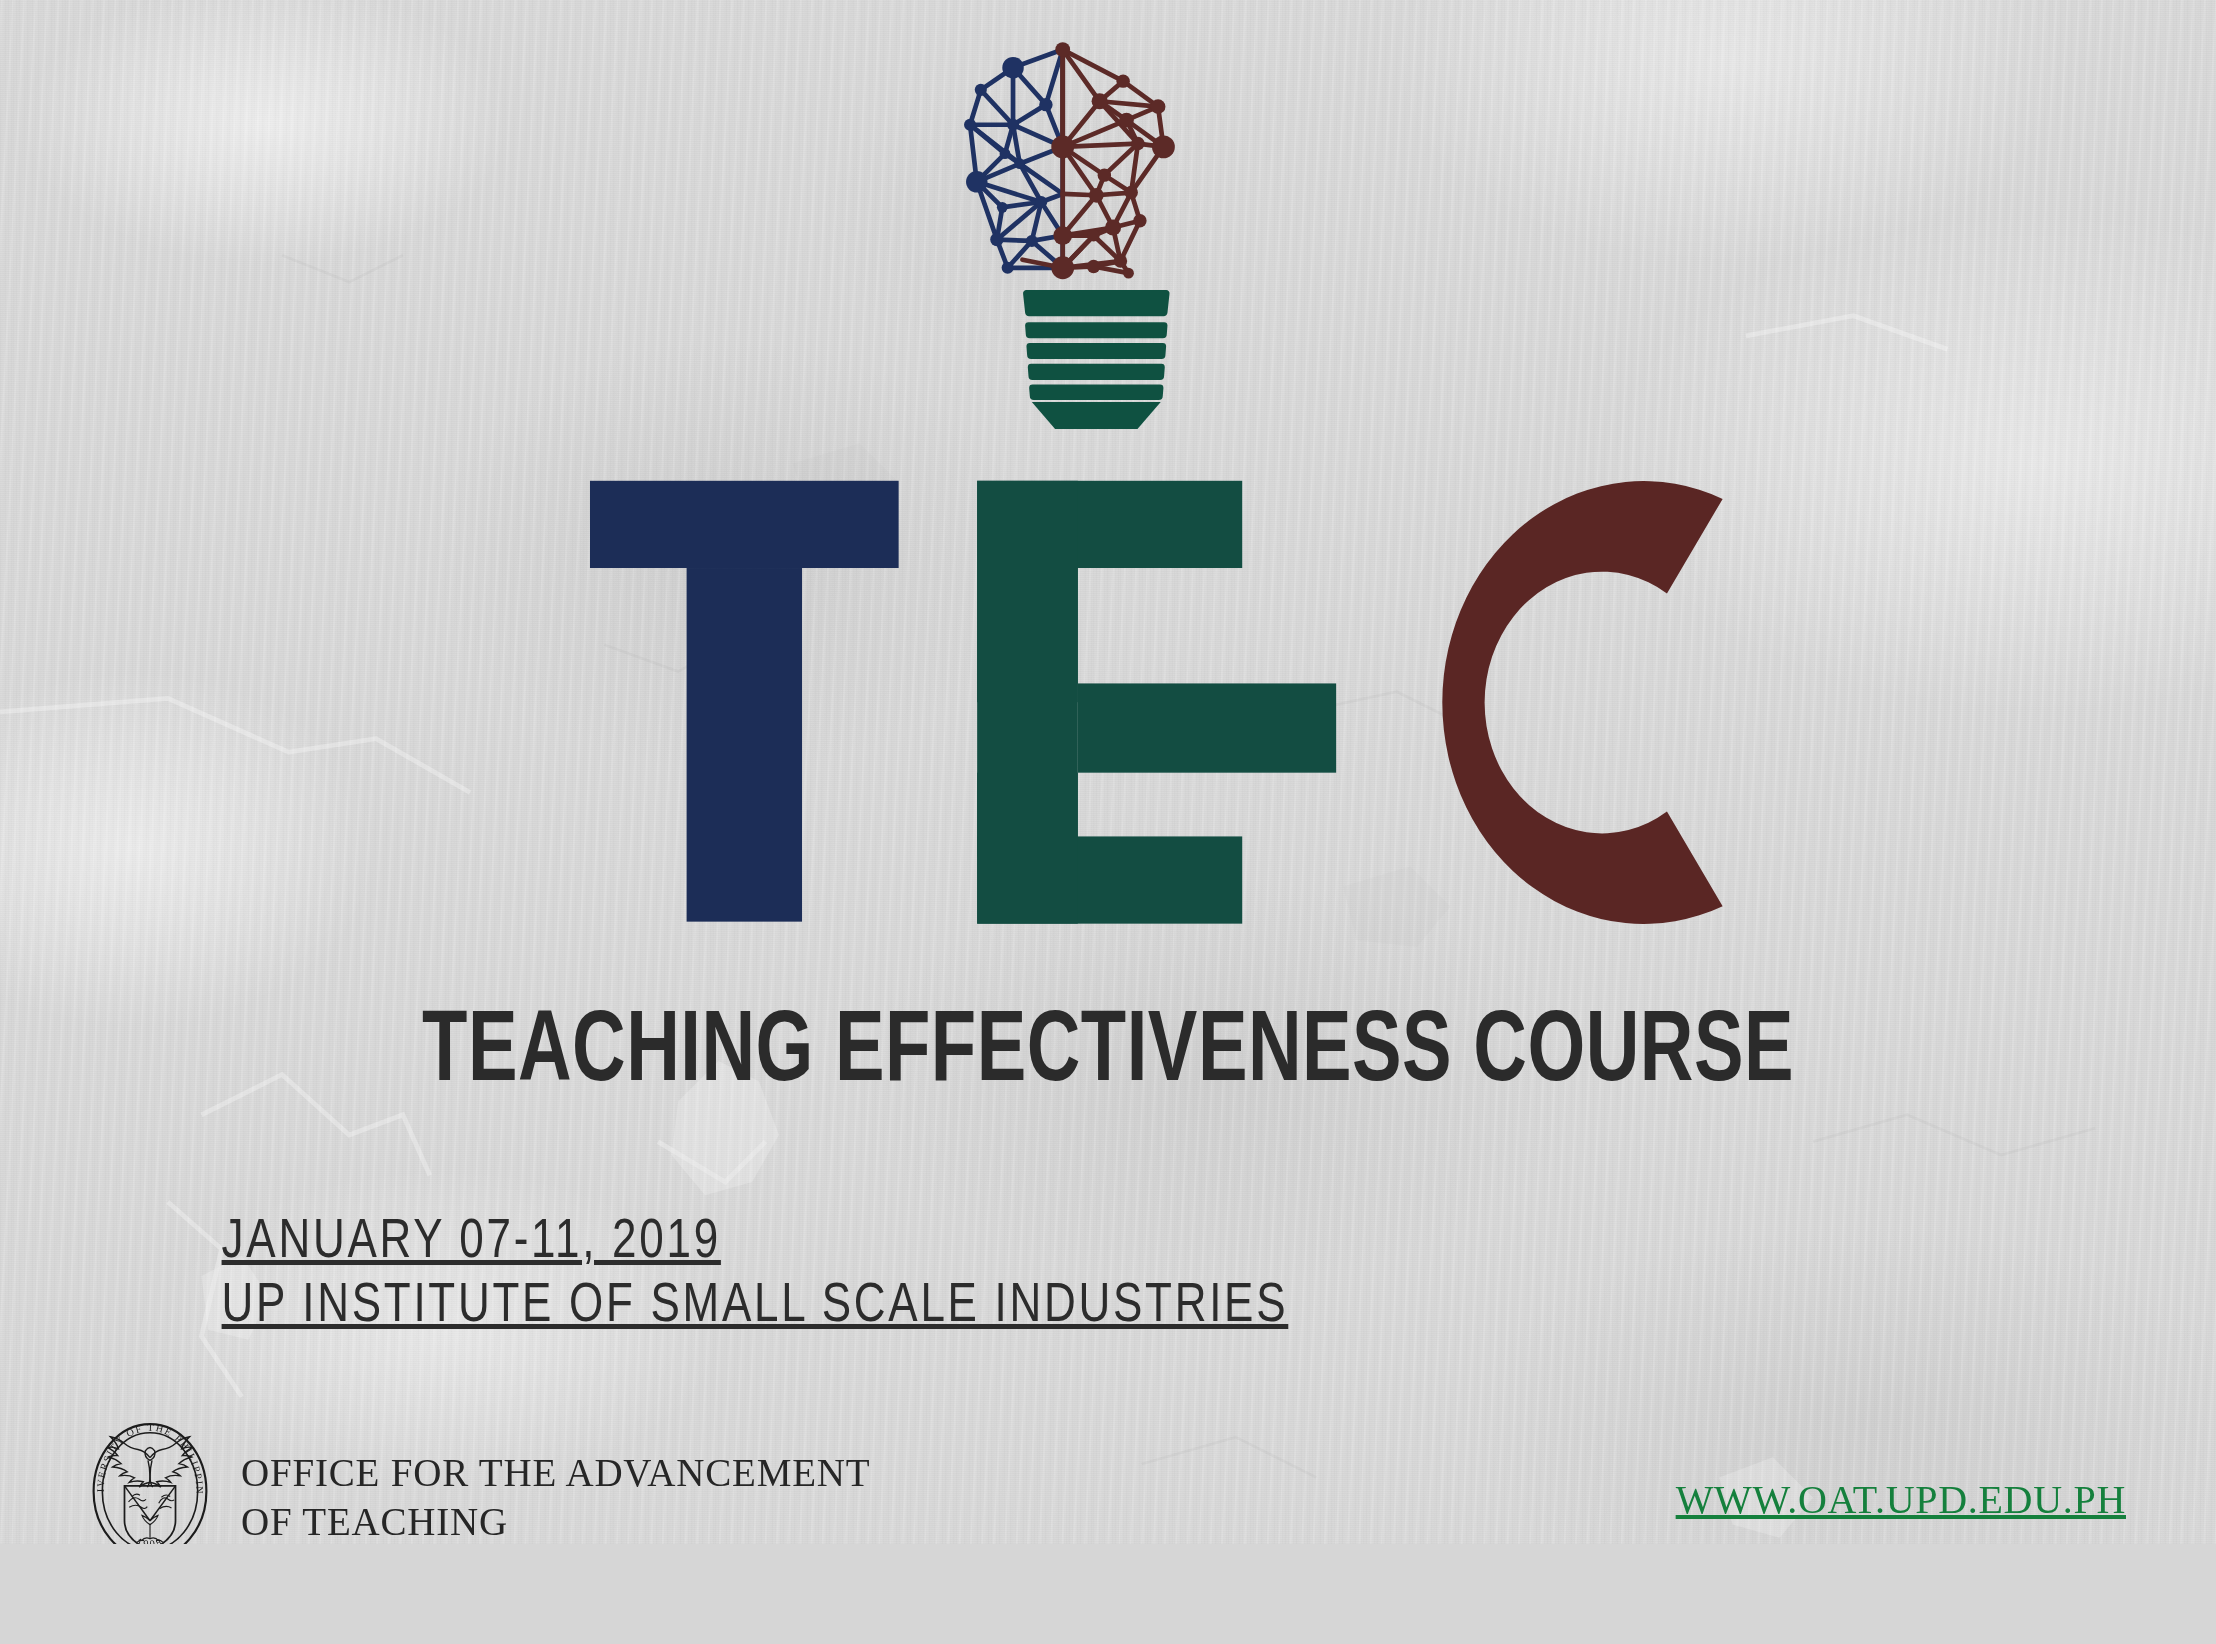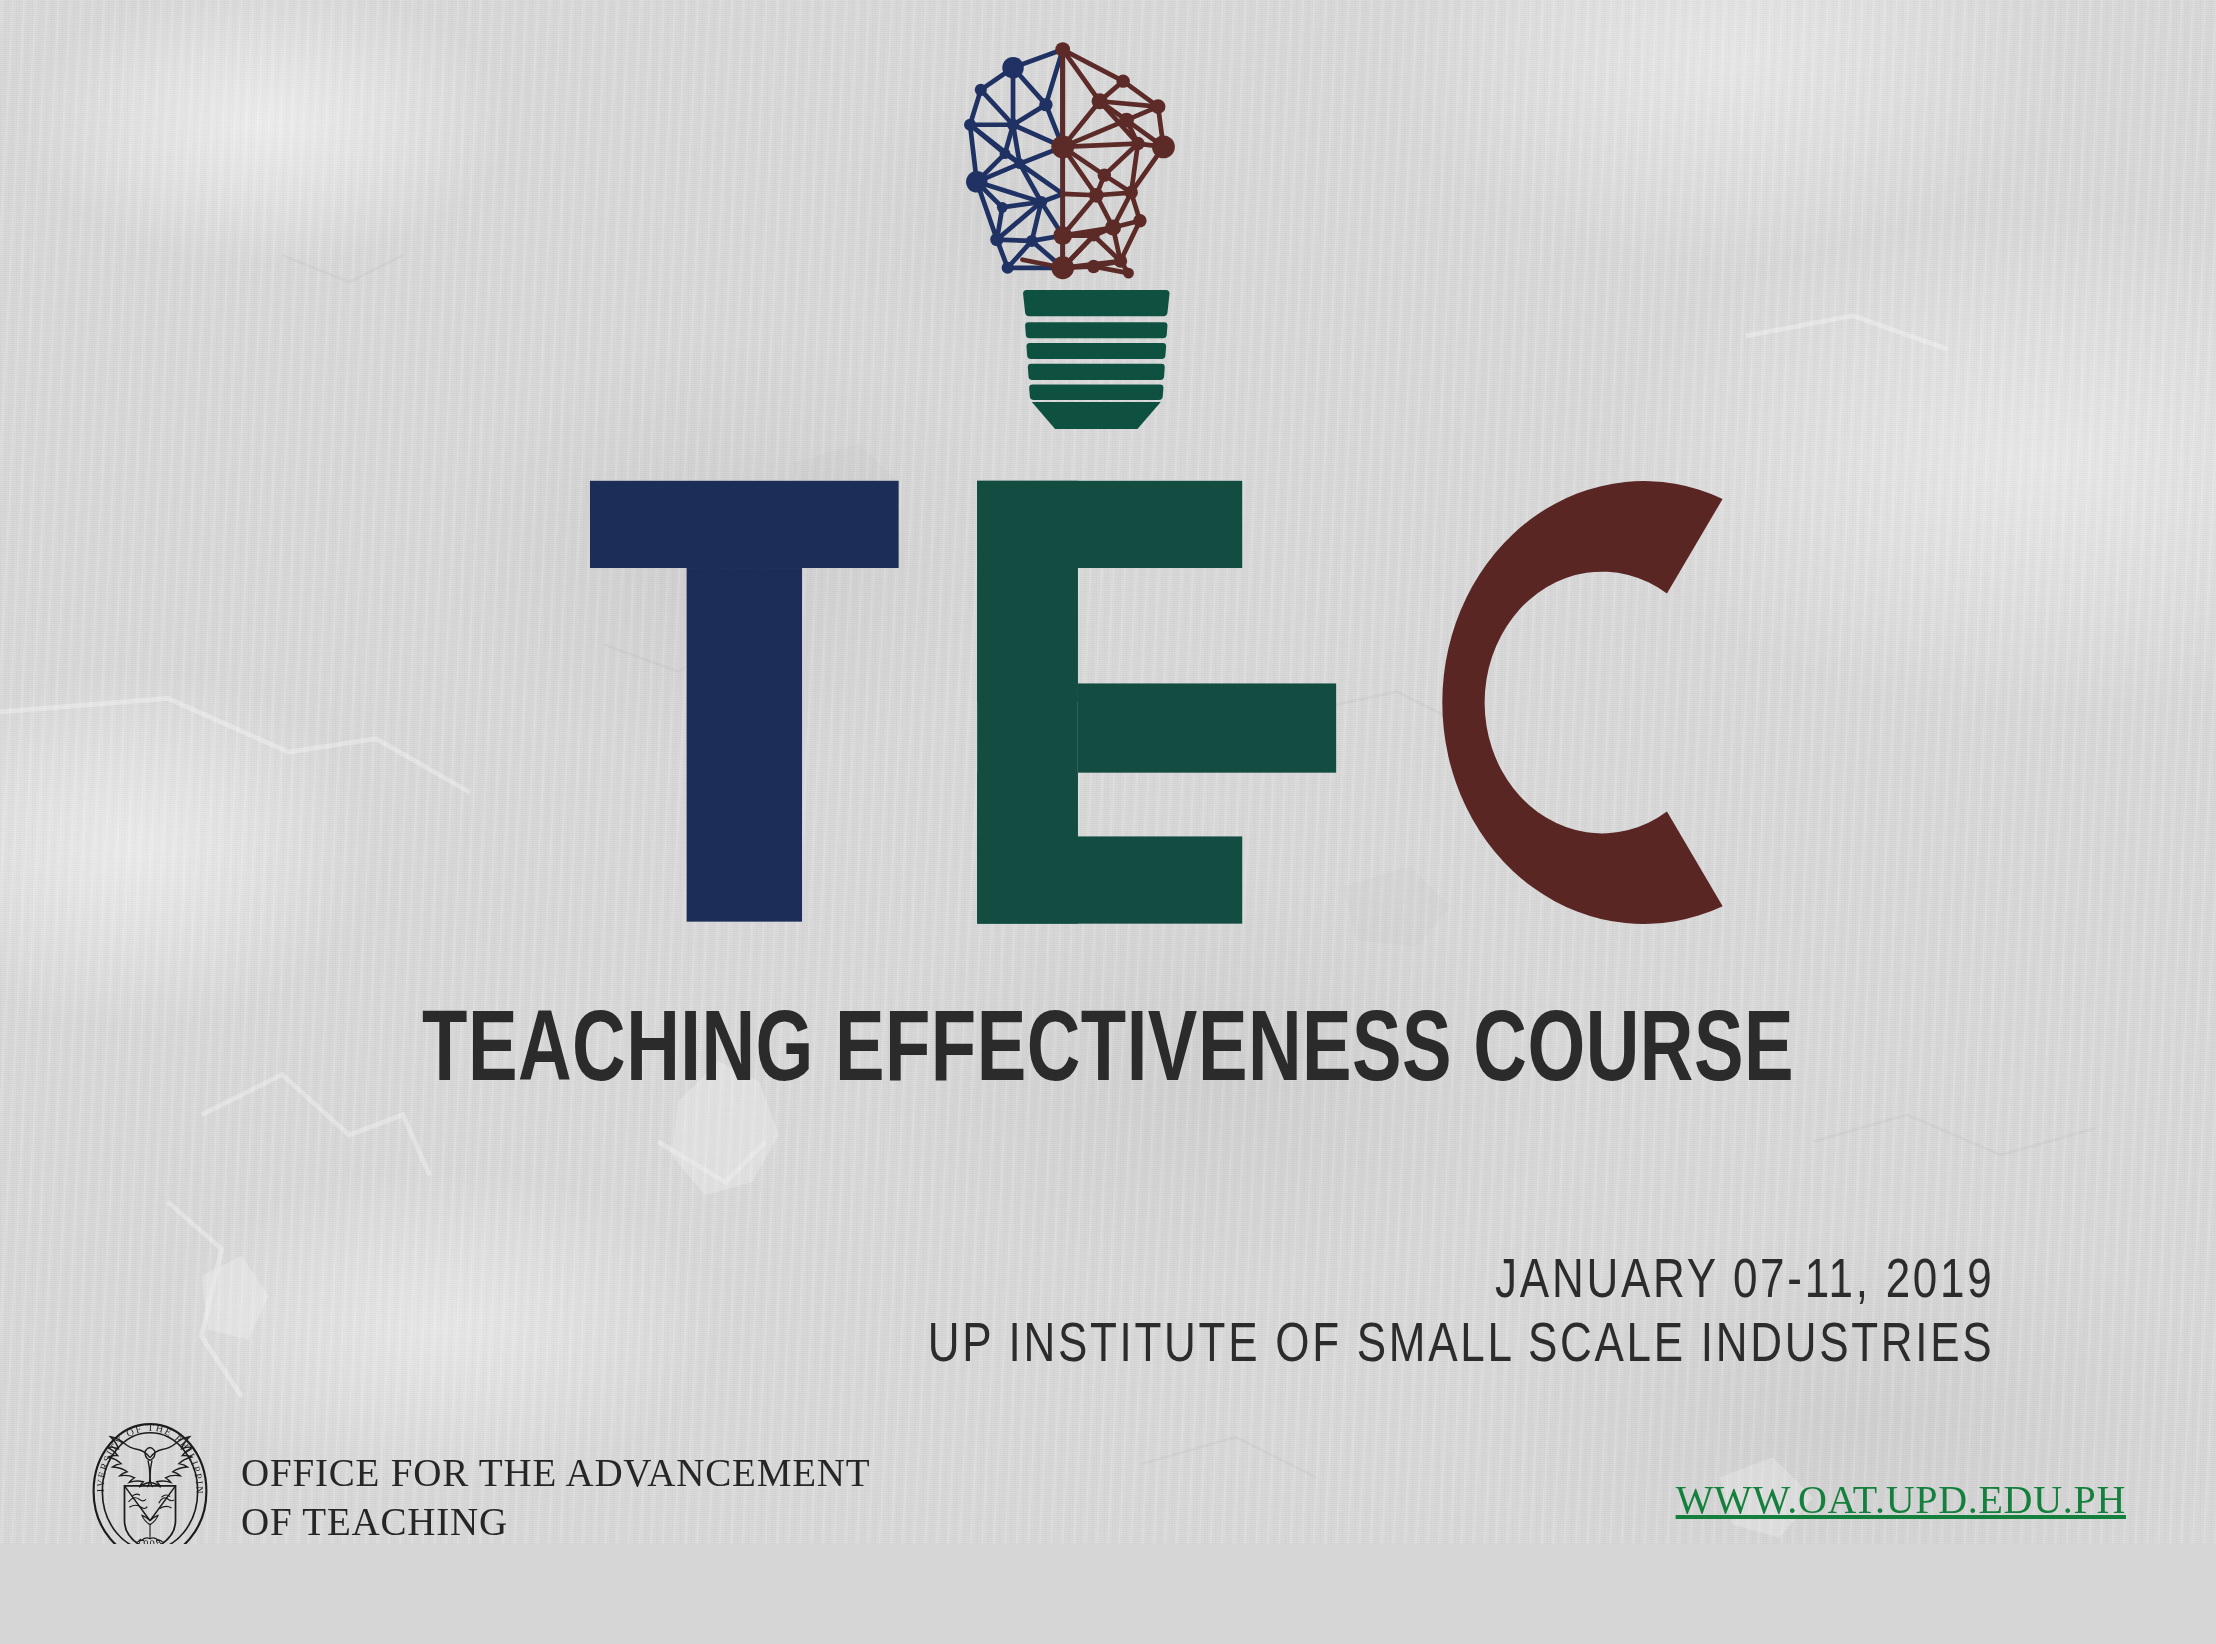--- a/index.html
+++ b/index.html
@@ -88,24 +88,25 @@
     transform: scaleX(.735);
     transform-origin: 50% 50%;
     white-space: nowrap;
     font-family: "Liberation Sans", sans-serif;
   }
 
   
   #event {
     position: absolute;
     left: 0;
-    top: 1246px;
+    top: 1206px;
     width: 2216px;
-    text-align: right;
+    text-align: left;
     color: #2c2c2c;
+    text-decoration: underline;
   }
   #event .line {
     white-space: nowrap;
     font-weight: 400;
     letter-spacing: 3.4px;
     transform: scaleX(.80);
     transform-origin: 50% 50%;
     font-family: "Liberation Sans", sans-serif;
   }
   #event .l1 { font-size: 55px; line-height: 64px; }

